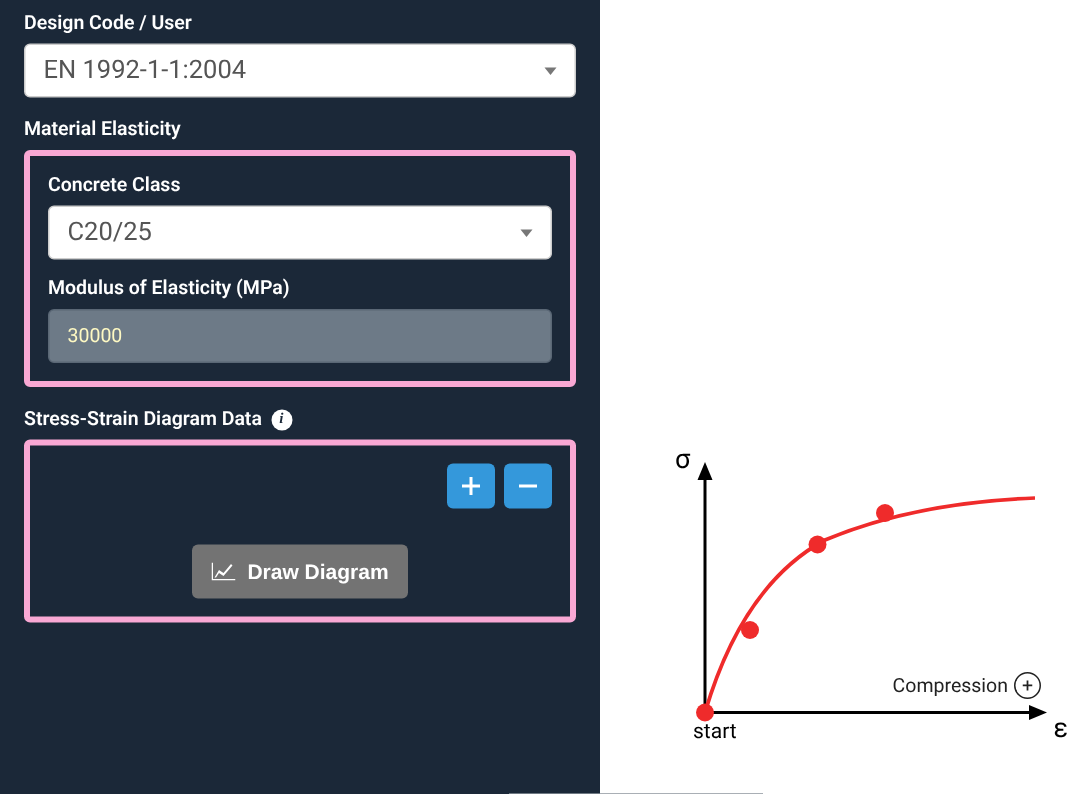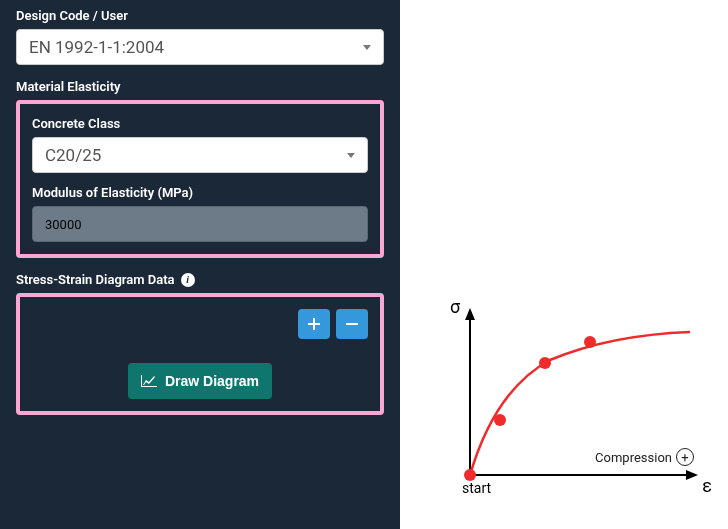--- a/index.html
+++ b/index.html
@@ -60,21 +60,21 @@
   }
   .subgroup { margin-top: 12px; }
   .readonly-input {
     width: 100%;
     background: #6d7a87;
     border: 1px solid #5a6775;
     border-radius: 4px;
     height: 36px;
     padding: 0 12px;
     font-size: 13px;
-    color: #000000;
+    color: #fef9c3;
     display: flex;
     align-items: center;
   }
   .section-header {
     display: flex;
     align-items: center;
     gap: 6px;
     font-weight: 600;
     font-size: 13px;
   }
@@ -121,21 +121,21 @@
     border: 1px solid #e0e0e0;
     padding: 6px 8px;
     text-align: center;
   }
   table.data th {
     background: #f5f5f5;
     font-weight: 600;
     color: #444;
   }
   .btn-primary {
-    background: #0f766e;
+    background: #737373;
     color: #fff;
     border: none;
     border-radius: 4px;
     padding: 10px 13px;
     font-size: 14px;
     font-weight: 600;
     cursor: pointer;
     display: inline-flex;
     align-items: center;
     gap: 8px;

